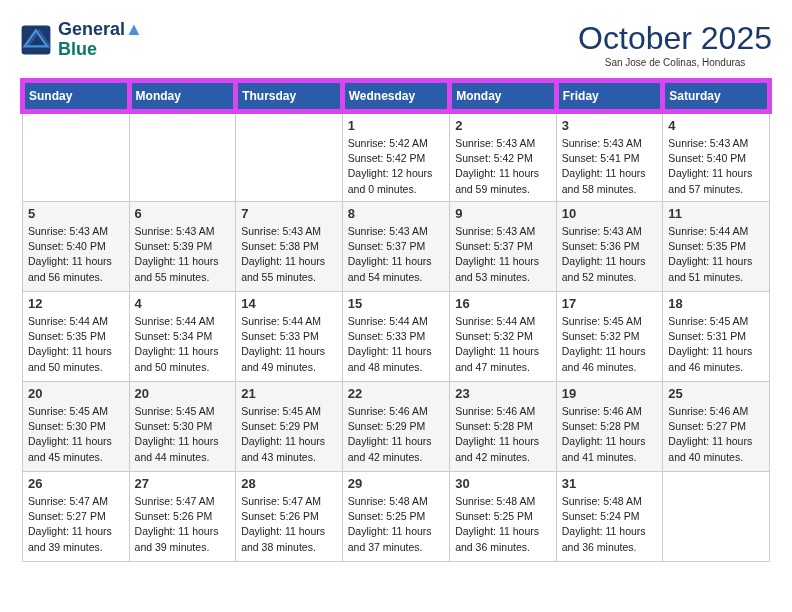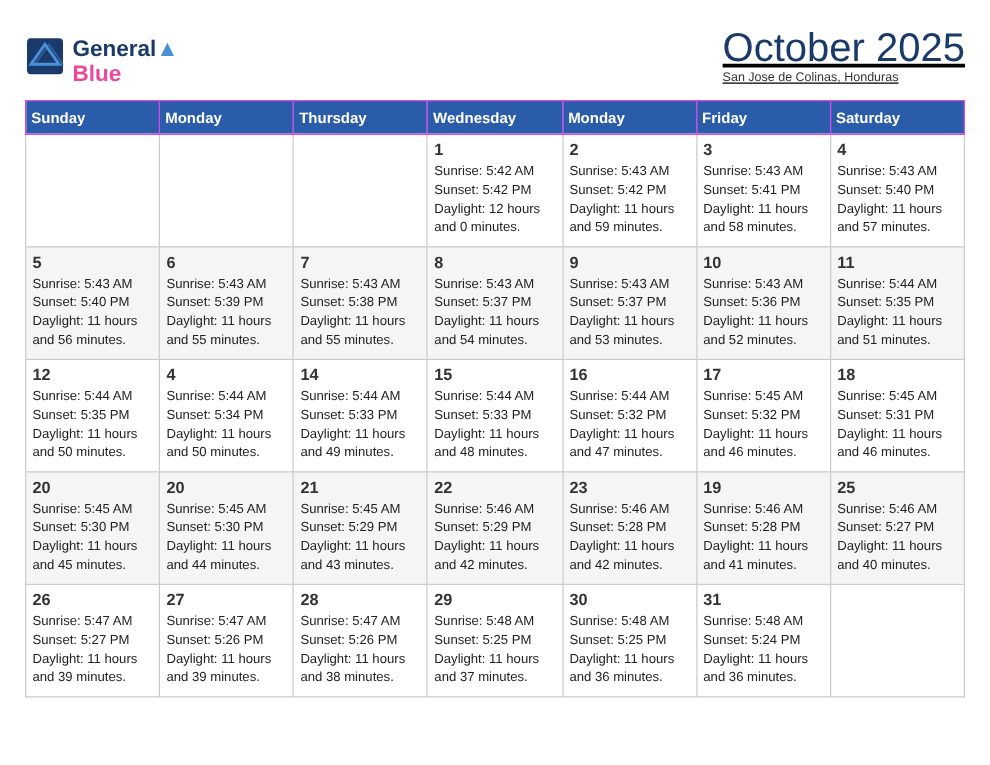--- a/index.html
+++ b/index.html
@@ -19,32 +19,30 @@
     .logo {
       display: flex;
       align-items: center;
       gap: 6px;
     }
     .logo-text {
       font-size: 18px;
       font-weight: bold;
       color: #1a3a6b;
       line-height: 1.1;
-      margin-top: 10px;
     }
     .logo-text span {
       color: #4a90d9;
     }
     .logo-icon {
       width: 32px;
       height: 32px;
     }
     .title-block {
-      text-align: left;
-      text-decoration: underline;
+      text-align: center;
     }
     .month-title {
       font-size: 32px;
       color: #1a3a6b;
       font-weight: normal;
     }
     .subtitle {
       font-size: 10px;
       color: #333;
     }
@@ -53,21 +51,21 @@
       border-collapse: collapse;
       font-size: 11px;
     }
     thead th {
       background-color: #2a5caa;
       color: #fff;
       padding: 6px 4px;
       text-align: left;
       font-size: 12px;
       font-weight: bold;
-      border: 1px solid #d946ef;
+      border: 5px solid #d946ef;
     }
     tbody tr {
       vertical-align: top;
     }
     tbody td {
       border: 1px solid #ccc;
       padding: 4px 5px;
       height: 90px;
       color: #333;
       background: #fff;
@@ -95,21 +93,21 @@
 
 <div class="header">
   <div class="logo">
     <svg class="logo-icon" viewBox="0 0 40 40">
       <rect x="2" y="2" width="36" height="36" rx="4" fill="#1a3a6b"></rect>
       <polygon points="20,8 34,28 6,28" fill="none" stroke="#4a90d9" stroke-width="3"></polygon>
       <polygon points="24,8 38,28 10,28" fill="none" stroke="#4a90d9" stroke-width="1.5" opacity="0.5"></polygon>
     </svg>
     <div class="logo-text">
       <div>General<span>▲</span></div>
-      <div style="color:#ec4899;">Blue</div>
+      <div style="color:#0f766e;">Blue</div>
     </div>
   </div>
   <div class="title-block">
     <div class="month-title">October 2025</div>
     <div class="subtitle">San Jose de Colinas, Honduras</div>
   </div>
 </div>
 
 <table>
   <thead>

